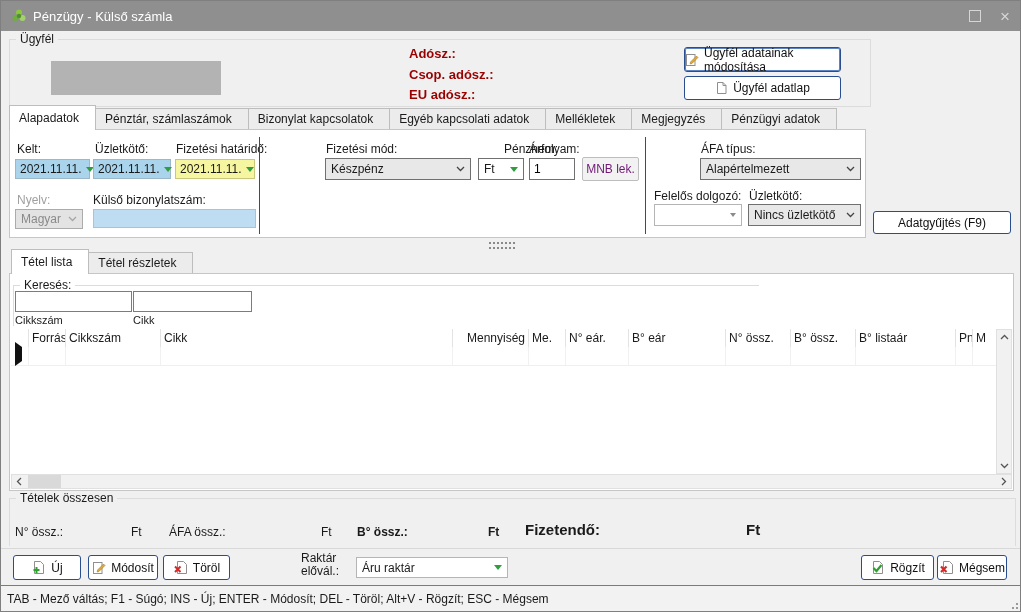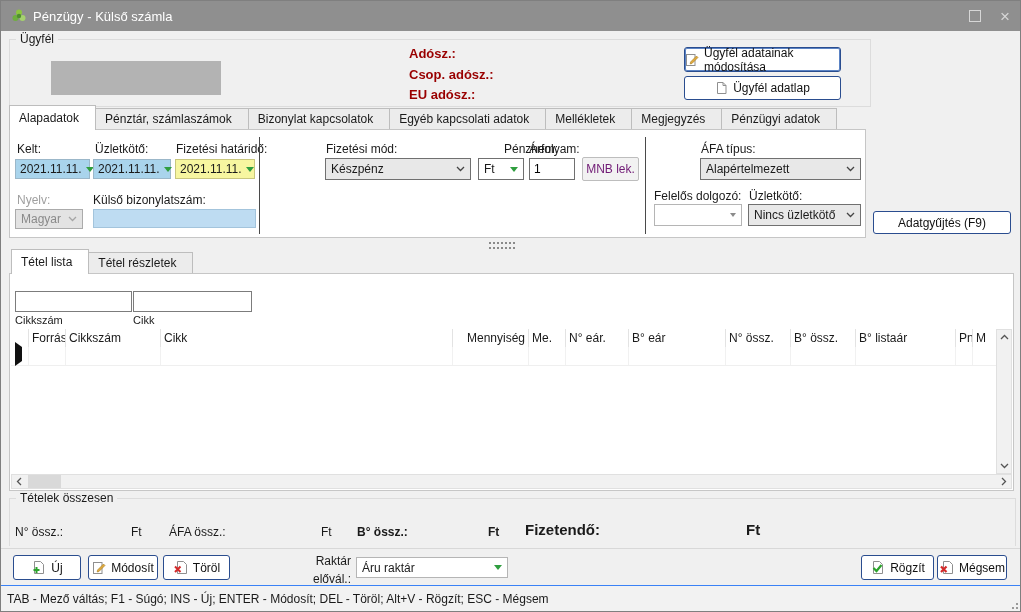--- a/index.html
+++ b/index.html
@@ -231,20 +231,23 @@
       <i style="margin-top:1px;"></i>
   </div>
 
   <div class="tabstrip" style="left:10px;top:252px;height:21px;">
     <div class="tab active">Tétel lista</div>
     <div class="tab">Tétel részletek</div>
   </div>
 
   <div class="panel" style="left:8px;top:272px;width:1005px;height:218px;"></div>
 
+  <div class="groupbox gb-white" style="left:12px;top:284px;width:745px;height:40px;border-bottom:none;border-right:none;">
+    <span class="gb-label">Keresés:</span>
+  </div>
   <input class="textinput" style="left: 14px; top: 290px; width: 117px; height: 21px; border-color: rgb(124, 124, 124);" value="">
   <input class="textinput" style="left: 132px; top: 290px; width: 119px; height: 21px; border-color: rgb(124, 124, 124);" value="">
   <span class="fldlabel" style="left:14px;top:313px;font-size:11px;">Cikkszám</span>
   <span class="fldlabel" style="left:132px;top:313px;font-size:11px;">Cikk</span>
 
   <div class="grid-head" style="left:10px;top:328px;width:985px;">
     <div class="gh-cell" style="width:18px;"></div>
     <div class="gh-cell" style="width:37px;">Forrás</div>
     <div class="gh-cell" style="width:95px;">Cikkszám</div>
     <div class="gh-cell" style="width:292px;">Cikk</div>
@@ -335,21 +338,21 @@
   <div class="btn" style="left:162px;top:554px;width:67px;height:25px;">
     <span>
       <svg width="15" height="15" viewBox="0 0 15 15">
         <path d="M4.5 1.5 h6 l3 3 v9 h-9 z" fill="#fff" stroke="#8f8f8f"></path>
         <path d="M2 6.5 l5.5 5.5 M7.5 6.5 L2 12" stroke="#d42a2a" stroke-width="2" fill="none"></path>
       </svg>
     </span>
     <span>Töröl</span>
   </div>
 
-  <div class="abs" style="left:300px;top:551px;width:50px;text-align:right;line-height:18px;">Raktár elővál.:</div>
+  <div class="abs" style="left:300px;top:551px;width:50px;text-align:left;line-height:13px;">Raktár elővál.:</div>
   <div class="combo white flat" style="left:355px;top:556px;width:152px;height:21px;">
     <span class="val">Áru raktár</span>
       <i class="tri-green"></i>
   </div>
 
   <div class="btn" style="left:860px;top:554px;width:73px;height:25px;">
     <span>
       <svg width="15" height="15" viewBox="0 0 15 15">
         <path d="M3.5 1.5 h6 l3 3 v9 h-9 z" fill="#fff" stroke="#8f8f8f"></path>
         <path d="M3.5 8 l3 3 l5 -6" stroke="#2ba32b" stroke-width="2.2" fill="none"></path>

